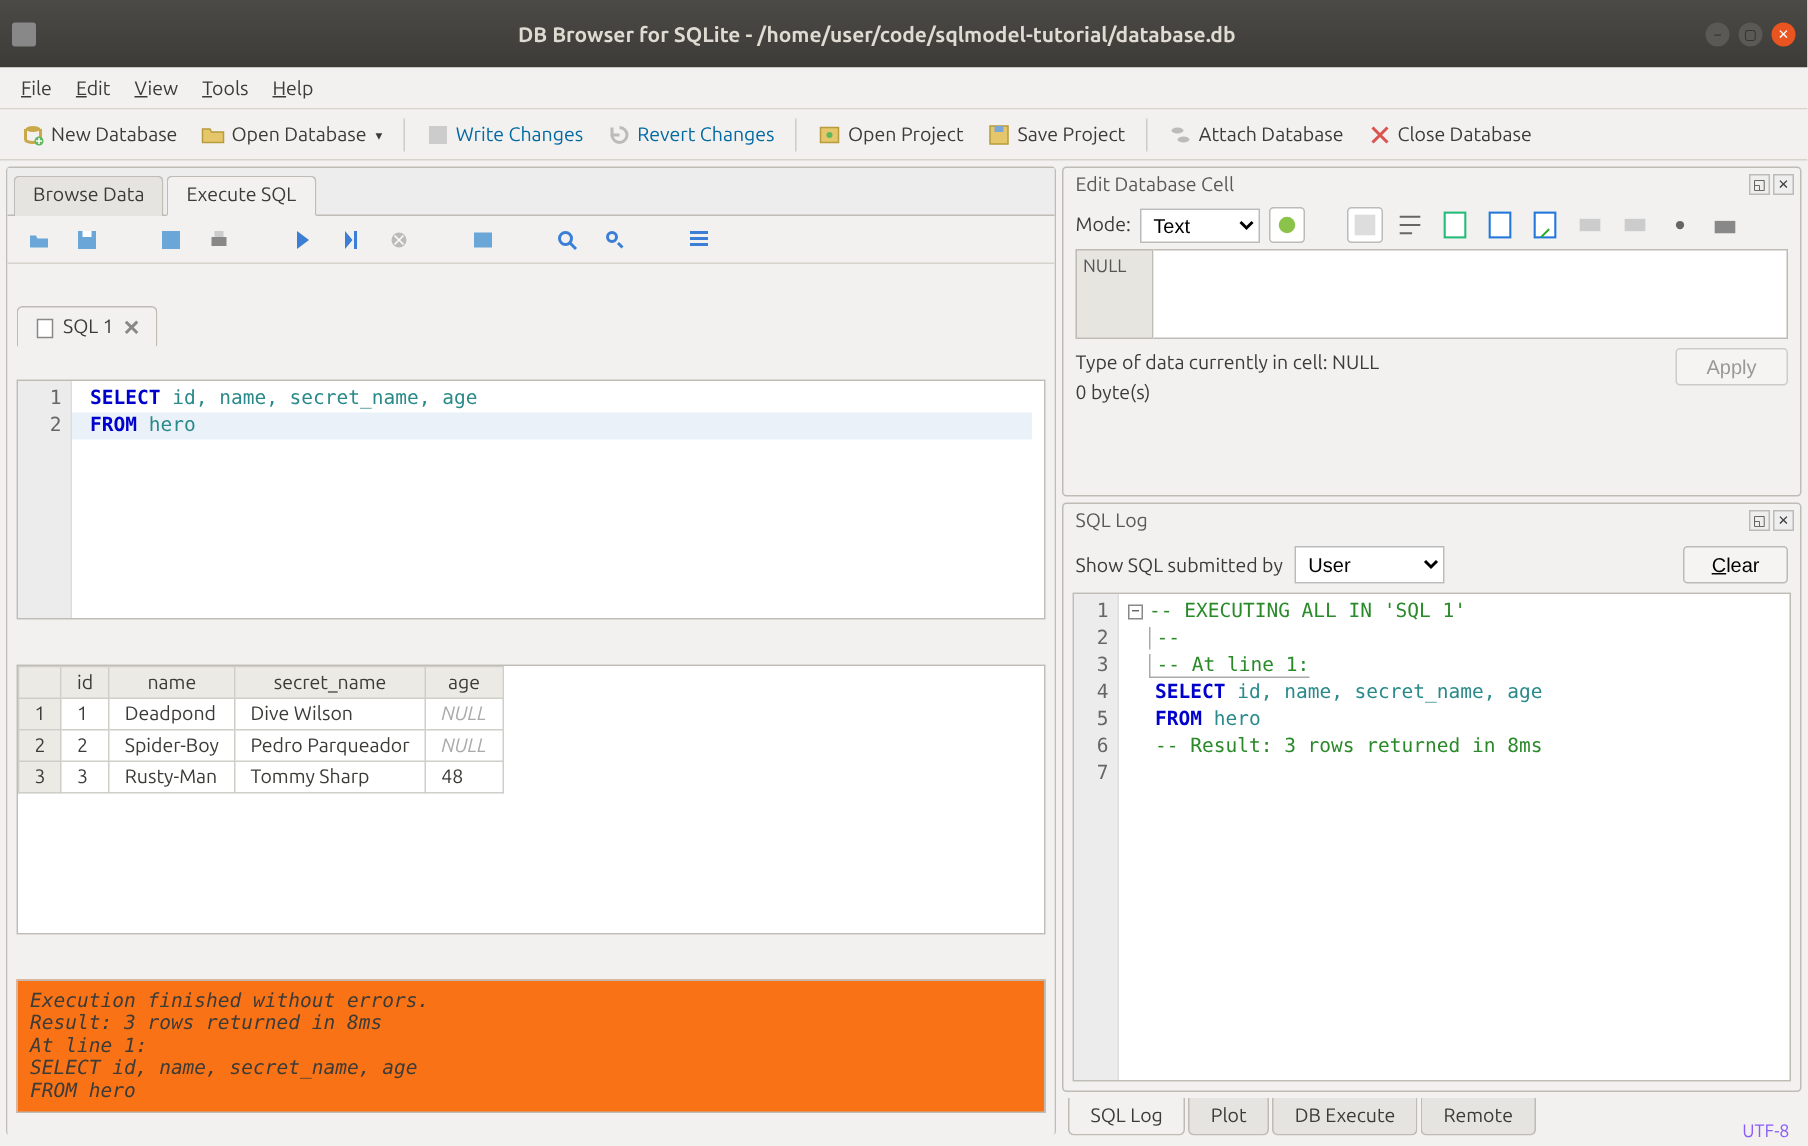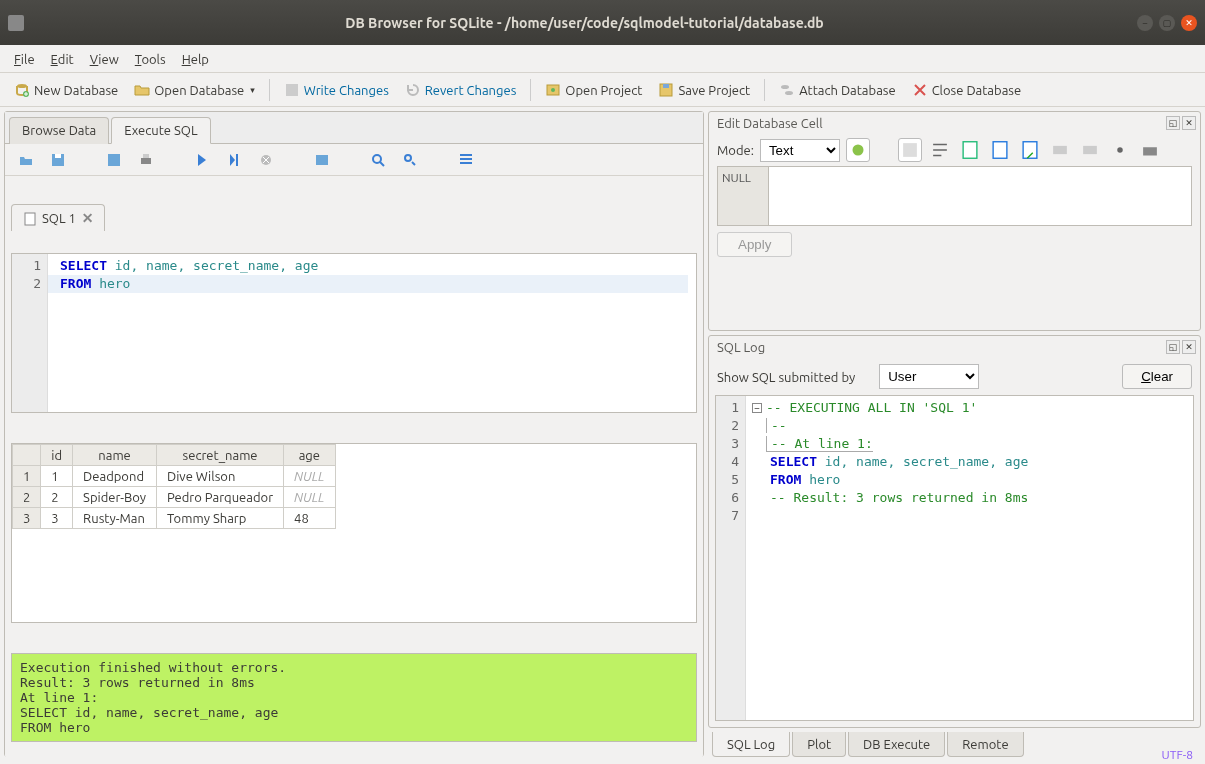--- a/index.html
+++ b/index.html
@@ -60,21 +60,21 @@
 
   
   .resultwrap { margin:8px 6px 0; border:1px solid #bfbcb5; background:#fff; flex:0 0 180px; overflow:auto;}
   table.result { border-collapse:collapse; font-size:13px;}
   table.result th, table.result td { border:1px solid #d0cec8; padding:3px 10px; text-align:left; background:#fff;}
   table.result th { background:#eceae5; font-weight:normal; text-align:center;}
   table.result td.rownum, table.result th.rownum { background:#eceae5; text-align:center; width:24px;}
   table.result td.null { color:#aaa; font-style:italic;}
 
   
-  .execout { margin:8px 6px 16px; border:1px solid #bfbcb5; background:#bef264; flex:1; padding:6px 8px; font-family:"DejaVu Sans Mono",monospace; font-size:13px; white-space:pre; overflow:auto;}
+  .execout { margin:8px 6px 16px; border:1px solid #bfbcb5; background:#f97316; flex:1; padding:6px 8px; font-family:"DejaVu Sans Mono",monospace; font-size:13px; white-space:pre; overflow:auto;font-style:italic;}
 
   
   .panel { border:1px solid #bfbcb5; border-radius:3px; background:#f2f1f0; display:flex; flex-direction:column; }
   .panelhead { display:flex; align-items:flex-end; justify-content:space-between; padding:4px 4px 4px 8px;}
   .panelhead .title { color:#5a5955; font-size:13px;}
   .panelhead .ctrls { display:flex; gap:2px;}
   .panelhead .pb { width:14px; height:14px; border:1px solid #bbb; font-size:9px; display:flex; align-items:center; justify-content:center; background:#eee;}
 
   .cellpanel { height: 220px;}
   .modebar { display:flex; align-items:center; gap:6px; padding:4px 8px;}
@@ -84,21 +84,21 @@
   .modebar .ib.boxed { border:1px solid #bbb; background:#fff;}
   .modebar .gap { width:16px;}
   .cellbody { display:flex; padding:0 8px; gap:0;}
   .cellbody .nullbox { width:52px; background:#e7e5e0; border:1px solid #bfbcb5; height:60px; display:flex; align-items:flex-start; padding:4px; font-size:12px; color:#555;}
   .cellbody .valbox { flex:1; background:#fff; border:1px solid #bfbcb5; border-left:none; height:60px;}
   .cellfoot { display:flex; justify-content:space-between; align-items:flex-start; padding:6px 8px 8px;}
   .cellfoot .info { font-size:13px; line-height:20px;}
   .cellfoot button { padding:4px 20px; border:1px solid #ccc; background:#f5f4f2; color:#999; border-radius:3px;}
 
   .logpanel { flex:1;}
-  .logbar { display:flex; align-items:center; gap:24px; padding:6px 8px;}
+  .logbar { display:flex; align-items:center; gap:8px; padding:6px 8px;}
   .logbar select { width:100px; padding:3px 4px; border:1px solid #bbb; background:#fff;}
   .logbar .sp { flex:1;}
   .logbar button { padding:4px 18px; border:1px solid #bbb; background:#f5f4f2; border-radius:3px;}
   .logbody { margin:0 6px 6px; border:1px solid #bfbcb5; background:#fff; flex:1; display:flex; font-family:"DejaVu Sans Mono",monospace; font-size:13px;}
   .logbody .gutter { width:30px; background:#ececec; border-right:1px solid #ddd; text-align:right; padding:3px 6px 0 0; color:#666; line-height:18px;}
   .logbody .code { padding:3px 6px 0 6px; line-height:18px;}
   .comment { color:#2a8a2a;}
   .foldbox { display:inline-block; width:10px; height:10px; border:1px solid #888; text-align:center; line-height:8px; font-size:9px; margin-right:4px; vertical-align:1px;}
 
   .bottomtabs { display:flex; padding:0 4px;}
@@ -396,20 +396,24 @@
             <svg viewBox="0 0 16 16">
               <rect x="3" y="6" width="10" height="6" fill="#888"></rect>
             </svg>
           </div>
       </div>
       <div class="cellbody">
         <div class="nullbox">NULL</div>
         <div class="valbox"></div>
       </div>
       <div class="cellfoot">
+        <div class="info">
+          <div>Type of data currently in cell: NULL</div>
+          <div>0 byte(s)</div>
+        </div>
         <button disabled="">Apply</button>
       </div>
     </div>
 
     <div class="panel logpanel">
       <div class="panelhead">
         <span class="title">SQL Log</span>
         <div class="ctrls">
           <div class="pb">◱</div>
           <div class="pb">✕</div>

